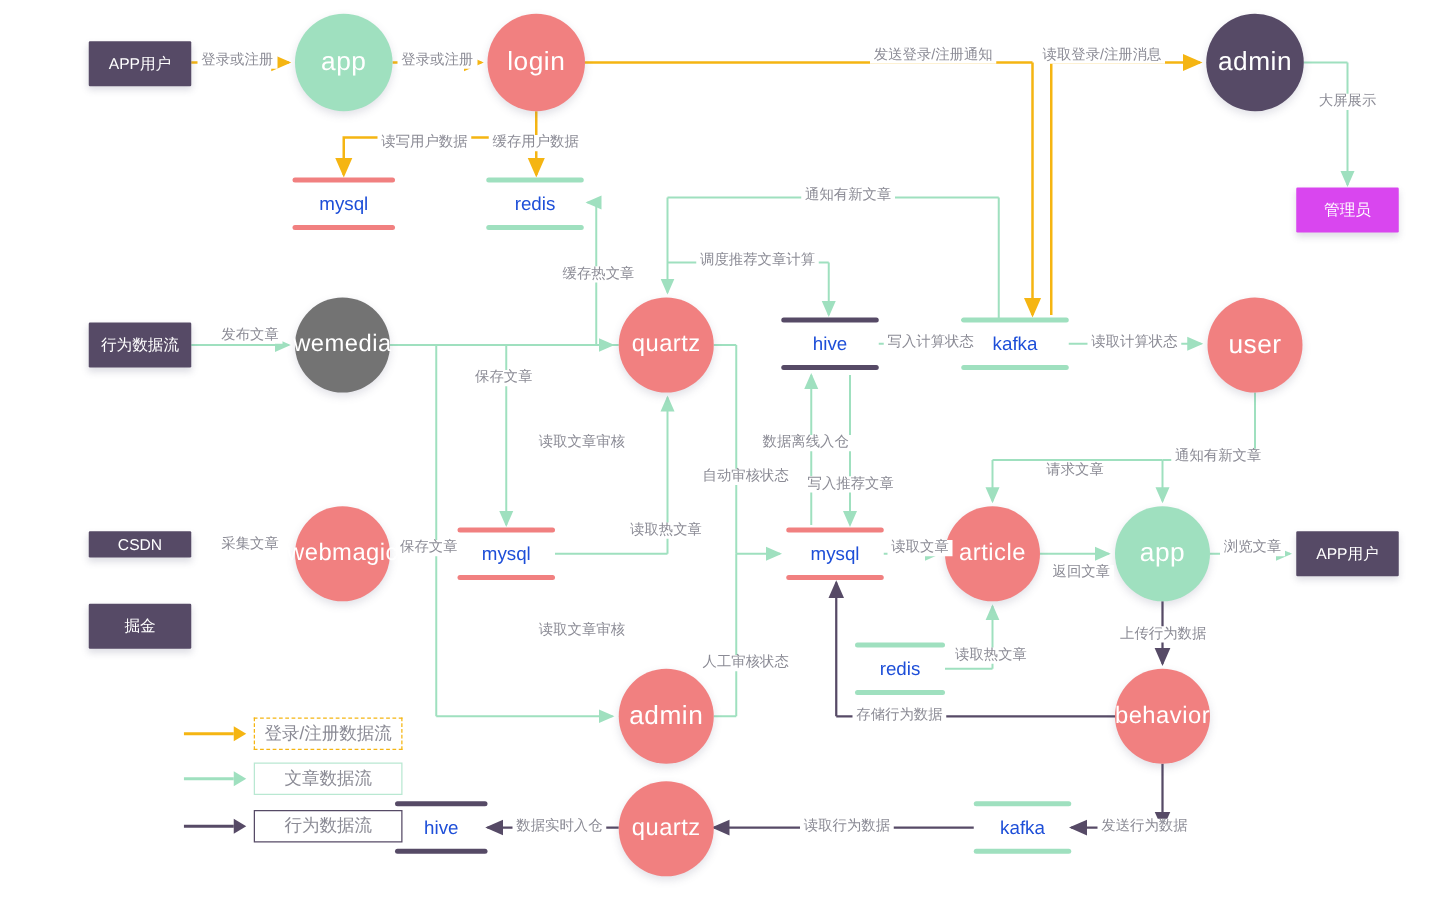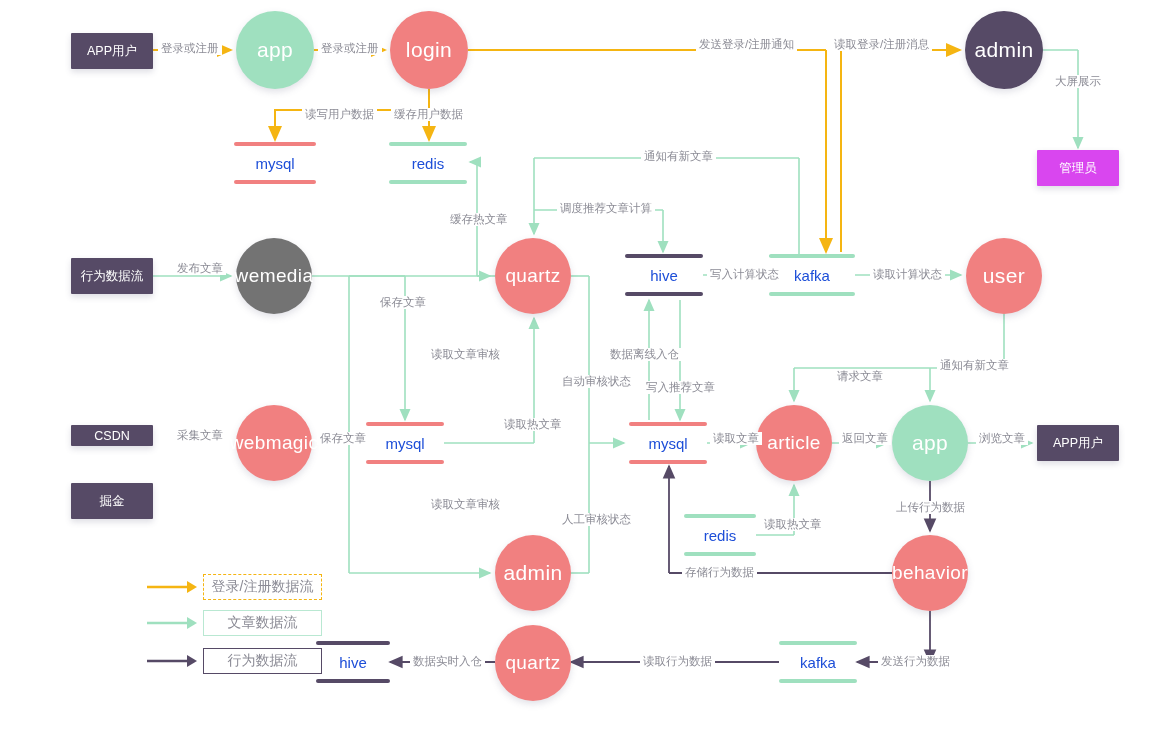--- a/index.html
+++ b/index.html
@@ -268,24 +268,24 @@
       <div class="elabel" style="left: 578px; top: 348px;">数据离线入仓</div>
       <div class="elabel" style="left: 399px; top: 348px;">读取文章审核</div>
       <div class="elabel" style="left: 530px; top: 375px;">自动审核状态</div>
       <div class="elabel" style="left: 614px; top: 381px;">写入推荐文章</div>
       <div class="elabel" style="left: 805px; top: 370px;">请求文章</div>
       <div class="elabel" style="left: 908px; top: 359px;">通知有新文章</div>
       <div class="elabel" style="left: 145px; top: 429px;">采集文章</div>
       <div class="elabel" style="left: 288px; top: 432px;">保存文章</div>
       <div class="elabel" style="left: 472px; top: 418px;">读取热文章</div>
       <div class="elabel" style="left: 681px; top: 432px;">读取文章</div>
-      <div class="elabel" style="left: 810px; top: 432px;">返回文章</div>
+      <div class="elabel" style="left: 810px; top: 452px;">返回文章</div>
       <div class="elabel" style="left: 947px; top: 432px;">浏览文章</div>
       <div class="elabel" style="left: 399px; top: 498px;">读取文章审核</div>
-      <div class="elabel" style="left: 530px; top: 513px; text-align: center;">人工审核状态</div>
+      <div class="elabel" style="left: 530px; top: 524px; text-align: center;">人工审核状态</div>
       <div class="elabel" style="left: 864px; top: 501px;">上传行为数据</div>
       <div class="elabel" style="left: 732px; top: 518px;">读取热文章</div>
       <div class="elabel" style="left: 653px; top: 566px;">存储行为数据</div>
       <div class="elabel" style="left: 381px; top: 655px;">数据实时入仓</div>
       <div class="elabel" style="left: 611px; top: 655px;">读取行为数据</div>
       <div class="elabel" style="left: 849px; top: 655px;">发送行为数据</div>
     </div>
 
   <div class="legend" id="legend-layer">
       <div class="legend-row" style="left: 118px; top: 574px;">

